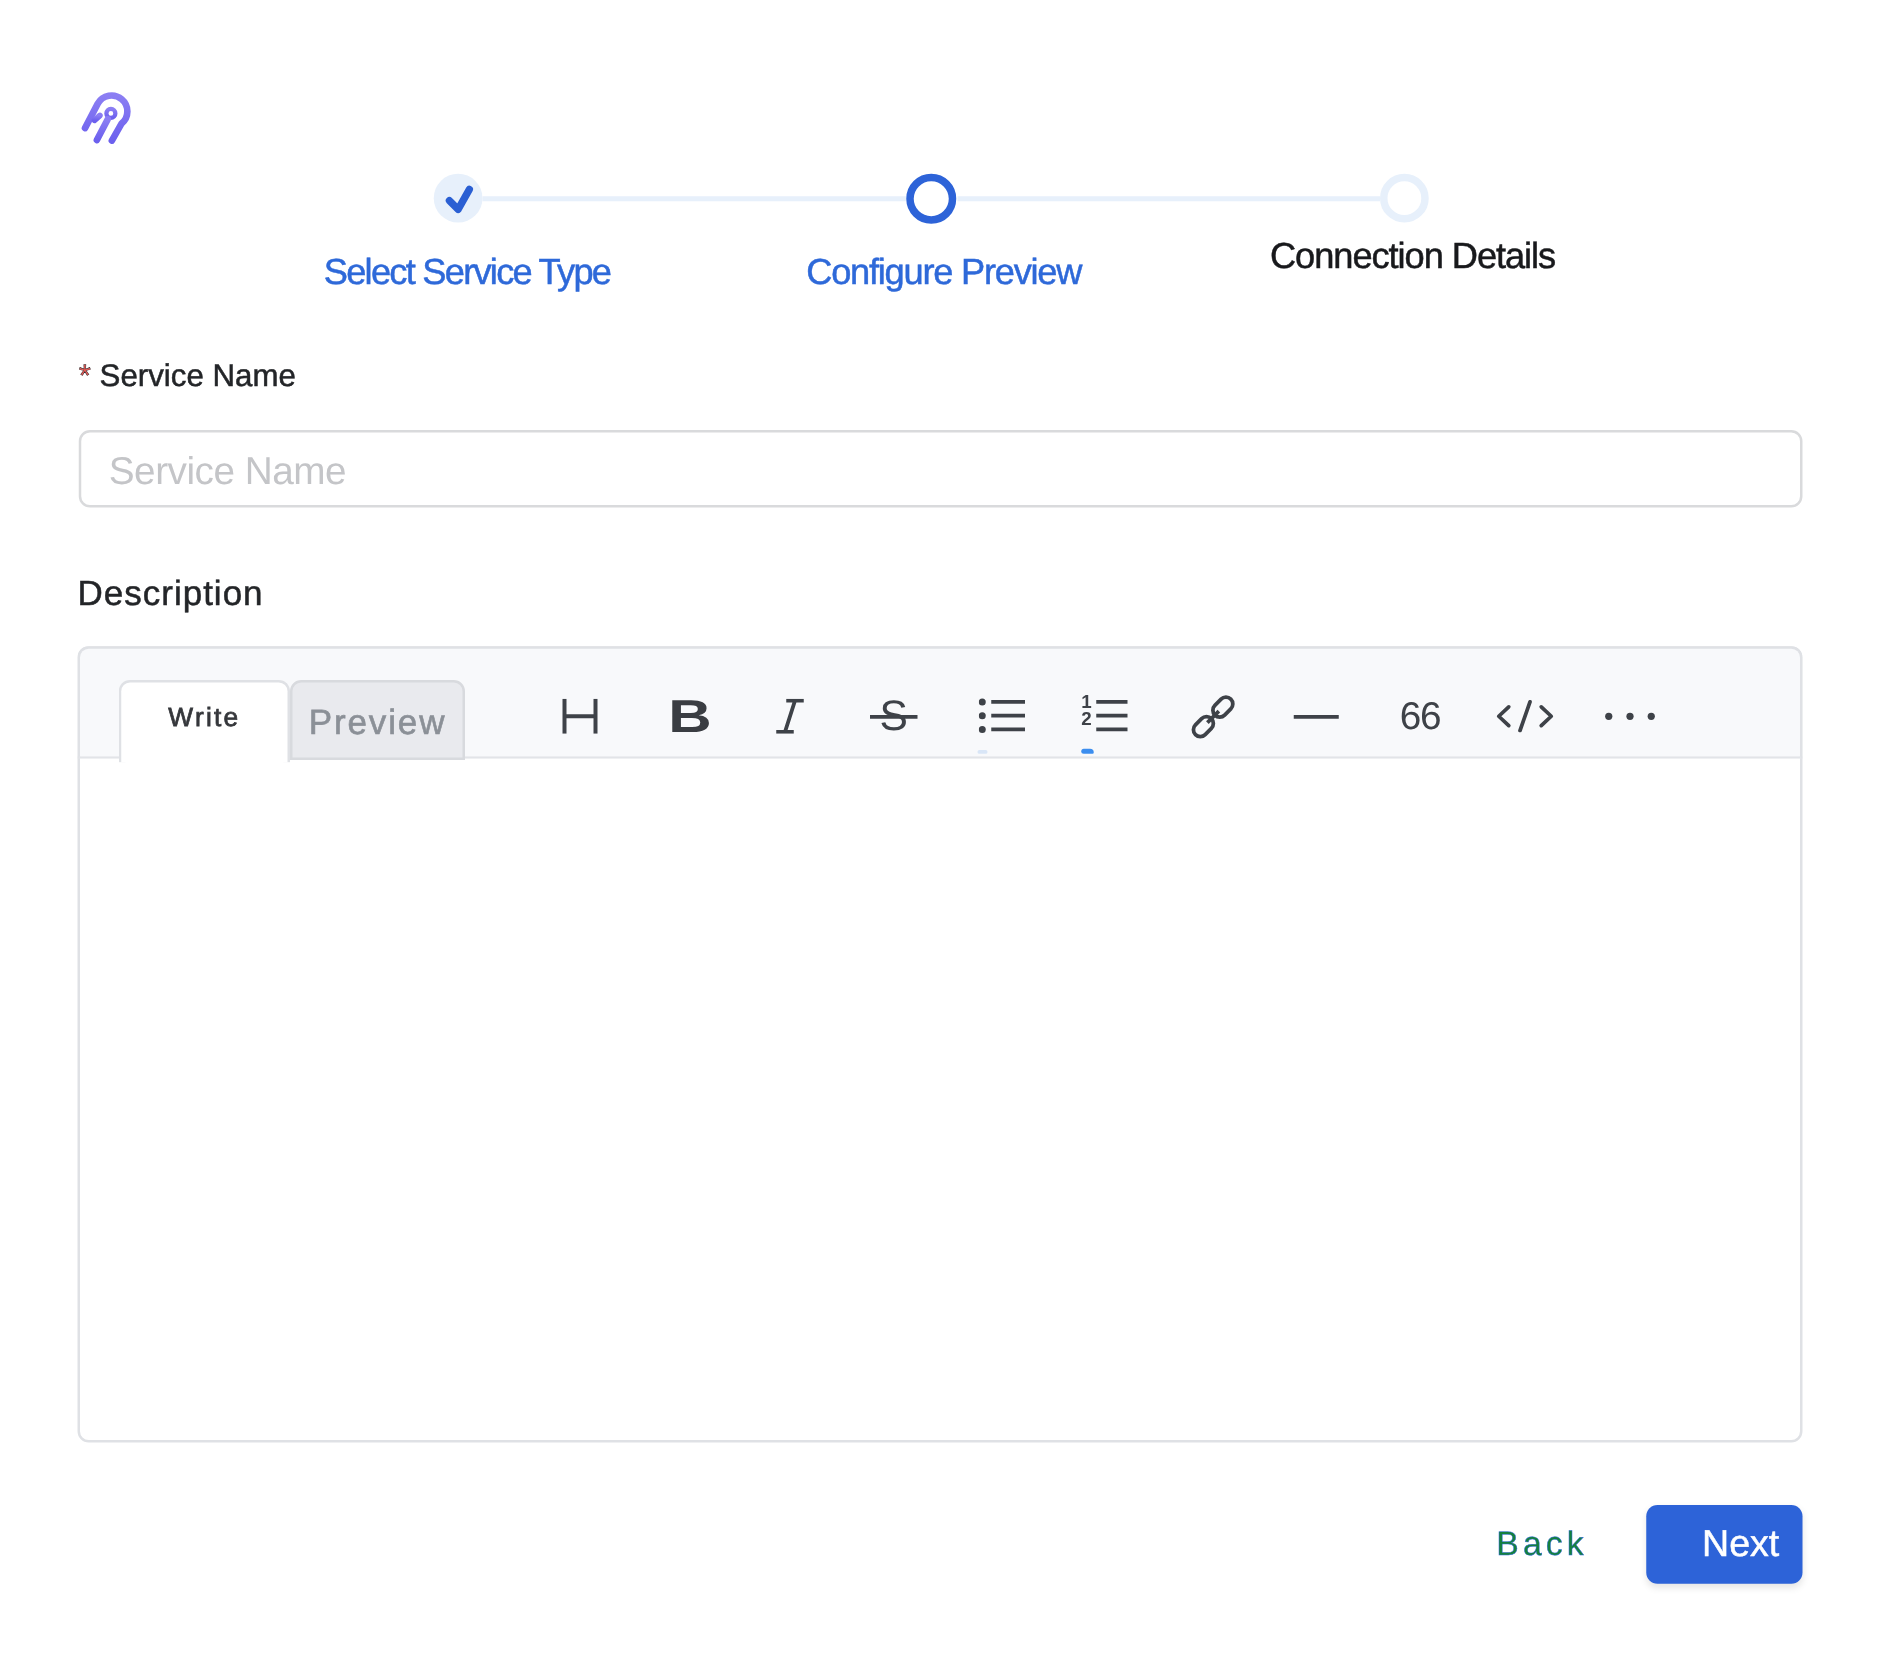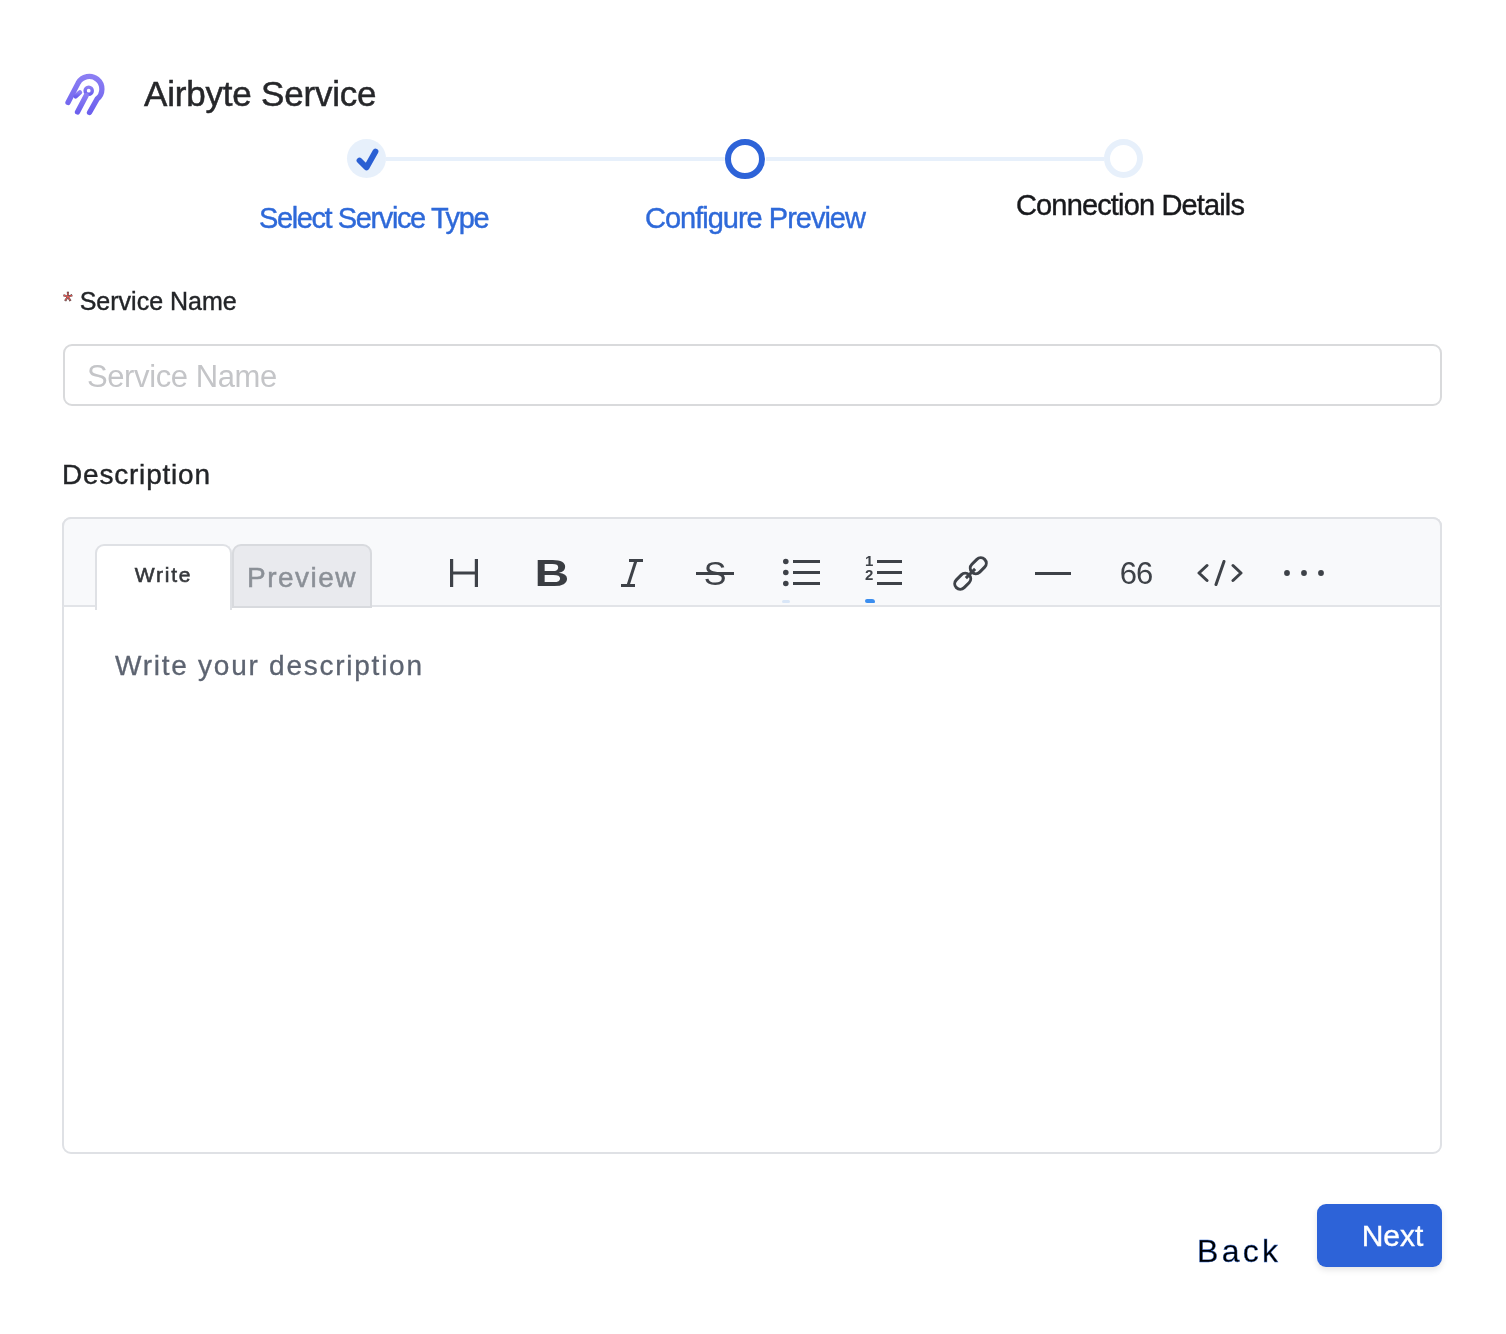--- a/index.html
+++ b/index.html
@@ -19,21 +19,20 @@
       </linearGradient>
     </defs>
     <g fill="none" stroke="url(#lg)" stroke-width="5.3" stroke-linecap="round" stroke-linejoin="round">
       <path d="M 5.0,30.5 L 15.2,10.9 A 12.65,12.65 0 1 1 34.2,26.9 L 26.5,40.5"></path>
       <circle cx="25.7" cy="18.7" r="3.6" stroke-width="3.4"></circle>
       <path d="M 23.2,23.4 L 14.5,40.0"></path>
       <path d="M 12.6,24.2 L 16.9,20.4" stroke-width="4.6"></path>
     </g>
   </svg>
 
-  <div class="abs" style="left:144px;top:76px;font-size:35px;color:#26272a;letter-spacing:-0.2px;-webkit-text-stroke:0.5px #26272a;">Airbyte Service</div>
 
   <div class="abs" style="left:386px;top:157px;width:339px;height:4px;background:#e7f0fb;"></div>
   <div class="abs" style="left:766px;top:157px;width:338px;height:4px;background:#e7f0fb;"></div>
 
   <div class="abs" style="left:347px;top:139px;width:39px;height:39px;border-radius:50%;background:#e7f0fb;"></div>
   <svg class="abs" style="left:347px;top:139px;" width="39" height="39" viewBox="0 0 39 39">
     <path d="M 12.5,21.5 L 19.5,28.5 L 28.5,12.5" fill="none" stroke="#2a5fd3" stroke-width="5.8" stroke-linecap="round" stroke-linejoin="round"></path>
   </svg>
   <div class="abs" style="left:725px;top:139px;width:40px;height:40px;border-radius:50%;background:#fff;border:6px solid #2d63d8;"></div>
   <div class="abs" style="left:1104px;top:139px;width:39px;height:39px;border-radius:50%;background:#fff;border:6px solid #e7f0fb;"></div>
@@ -124,19 +123,18 @@
   </svg>
 
   <svg class="abs" style="left:1283px;top:568px;" width="42" height="10" viewBox="0 0 42 10">
     <g fill="#3e4248">
       <circle cx="4" cy="5" r="2.9"></circle>
         <circle cx="21" cy="5" r="2.9"></circle>
         <circle cx="38" cy="5" r="2.9"></circle>
     </g>
   </svg>
 
-  <div class="abs" style="left:115px;top:652px;font-size:28px;color:#5d6471;letter-spacing:1.75px;-webkit-text-stroke:0.3px #5d6471;">Write your description</div>
 
-  <div class="abs" style="left:1197px;top:1222px;font-size:32px;color:#000000;letter-spacing:3.3px;margin-top:13px;-webkit-text-stroke:0.4px #2e69d9;">Back</div>
+  <div class="abs" style="left:1197px;top:1222px;font-size:27px;color:#15803d;letter-spacing:3.3px;-webkit-text-stroke:0.4px #2e69d9;">Back</div>
   <div class="abs" style="left:1317px;top:1204px;width:125px;height:63px;background:#2d63d8;border-radius:9px;box-shadow:0 3px 6px rgba(0,0,0,0.10);"></div>
   <div class="abs" style="left:1317px;top:1221px;width:151px;font-size:30px;color:#ffffff;text-align:center;-webkit-text-stroke:0.4px #ffffff;">Next</div>
 
 </div>
 
 </body></html>

